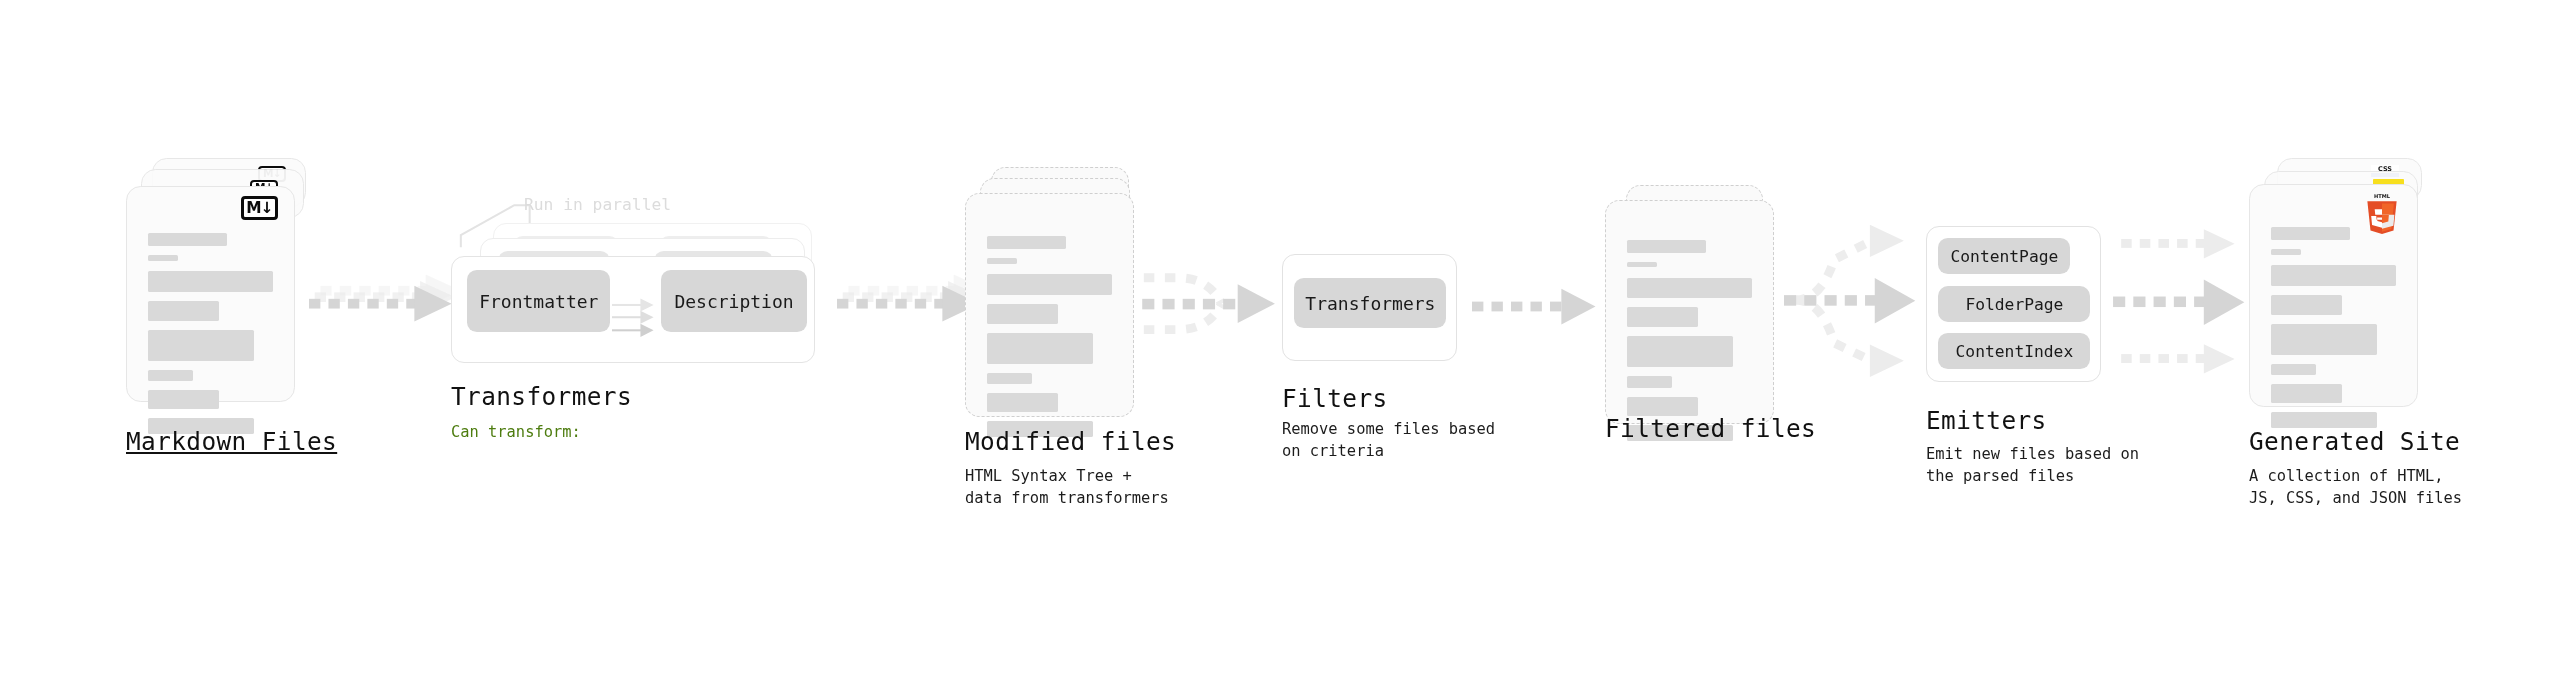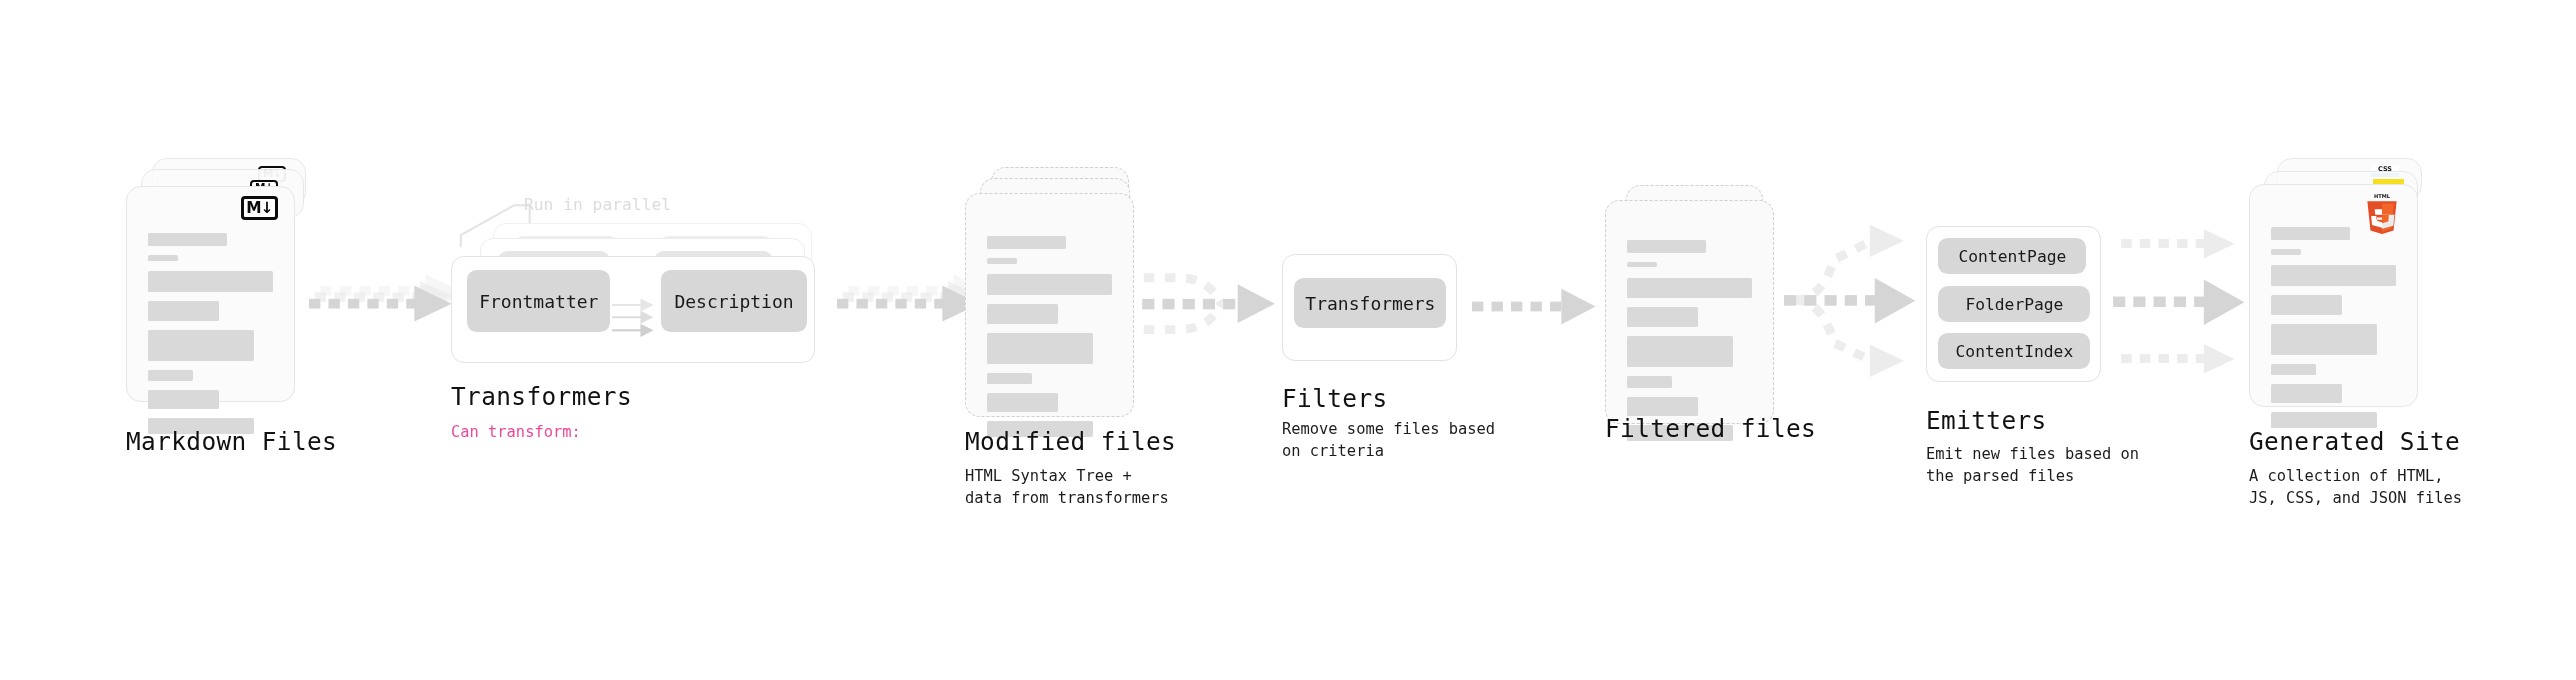--- a/index.html
+++ b/index.html
@@ -73,21 +73,21 @@
     font-size: 24.4px; color: #111; white-space: nowrap; letter-spacing: 0.4px;
   }
   .sub {
     position: absolute;
     font-size: 15.4px; color: #1c1c1c; line-height: 1.45; white-space: pre;
   }
   .note {
     position: absolute;
     font-size: 16.3px; color: #dcdcdc; white-space: nowrap;
   }
-  .bullets { position: absolute; font-size: 15.4px; color: #ec4899; line-height: 1.55; }
+  .bullets { position: absolute; font-size: 15.4px; color: #4d7c0f; line-height: 1.55; }
   .bullets .hd { margin-bottom: 1.6px; }
   .bullets ul { list-style: none; margin-left: 11.4px; }
   .bullets li:before { content: "\2022"; margin-right: 7.3px; }
 
   svg { position: absolute; overflow: visible; }
   .arrowsvg { position: absolute; }
 </style>
 </head>
 <body>
 
@@ -106,21 +106,21 @@
         <div class="bar" style="width:100%;height:20.3px;"></div>
         <div class="bar" style="width:57%;height:20.3px;"></div>
         <div class="bar" style="width:85%;height:31px;"></div>
         <div class="bar" style="width:36%;height:11.4px;"></div>
         <div class="bar" style="width:57%;height:18.7px;"></div>
         <div class="bar" style="width:85%;height:16.3px;"></div>
       </div>
     </div>
     <div class="md-badge" style="left:115px; top:38px;">M↓</div>
   </div>
-  <div class="title" style="left:126px; top:427px;">Markdown Files</div>
+  <div class="title" style="left:126px; top:427px;text-decoration:underline;">Markdown Files</div>
 
   <svg class="arrowsvg" style="left:309px; top:268px;" width="154" height="73" viewBox="0 0 190 90">
     <g fill="#ececec">
       <g opacity="0.45" transform="translate(14,-16)">
         <rect x="0" y="38" width="14" height="12"></rect>
           <rect x="24" y="38" width="14" height="12"></rect>
         <rect x="48" y="38" width="14" height="12"></rect>
           <rect x="72" y="38" width="14" height="12"></rect>
         <rect x="96" y="38" width="14" height="12"></rect>
           <rect x="120" y="38" width="14" height="12"></rect>
@@ -308,21 +308,21 @@
       <rect x="0" y="89" width="15" height="13"></rect>
         <rect x="25" y="89" width="15" height="13"></rect>
       <rect x="50" y="89" width="15" height="13"></rect>
         <rect x="75" y="89" width="15" height="13"></rect>
       <rect x="100" y="89" width="15" height="13"></rect>
       <polygon points="112,68 162,96 112,124"></polygon>
     </g>
   </svg>
 
   <div class="panel" style="left:1926px; top:226px; width:175px; height:156px;">
-    <div class="chip" style="left:11.4px; top:11.4px; width:148px; height:36px; font-size:16.3px;">
+    <div class="chip" style="left:11.4px; top:11.4px; width:132px; height:36px; font-size:16.3px;">
       <span>ContentPage</span>
     </div>
     <div class="chip" style="left:11.4px; top:59px; width:152px; height:36px; font-size:16.3px;border-radius:10px;">
       <span>FolderPage</span>
     </div>
     <div class="chip" style="left:11.4px; top:106px; width:152px; height:36px; font-size:16.3px;">
       <span>ContentIndex</span>
     </div>
   </div>
   <div class="title" style="left:1926px; top:406px;">Emitters</div>

